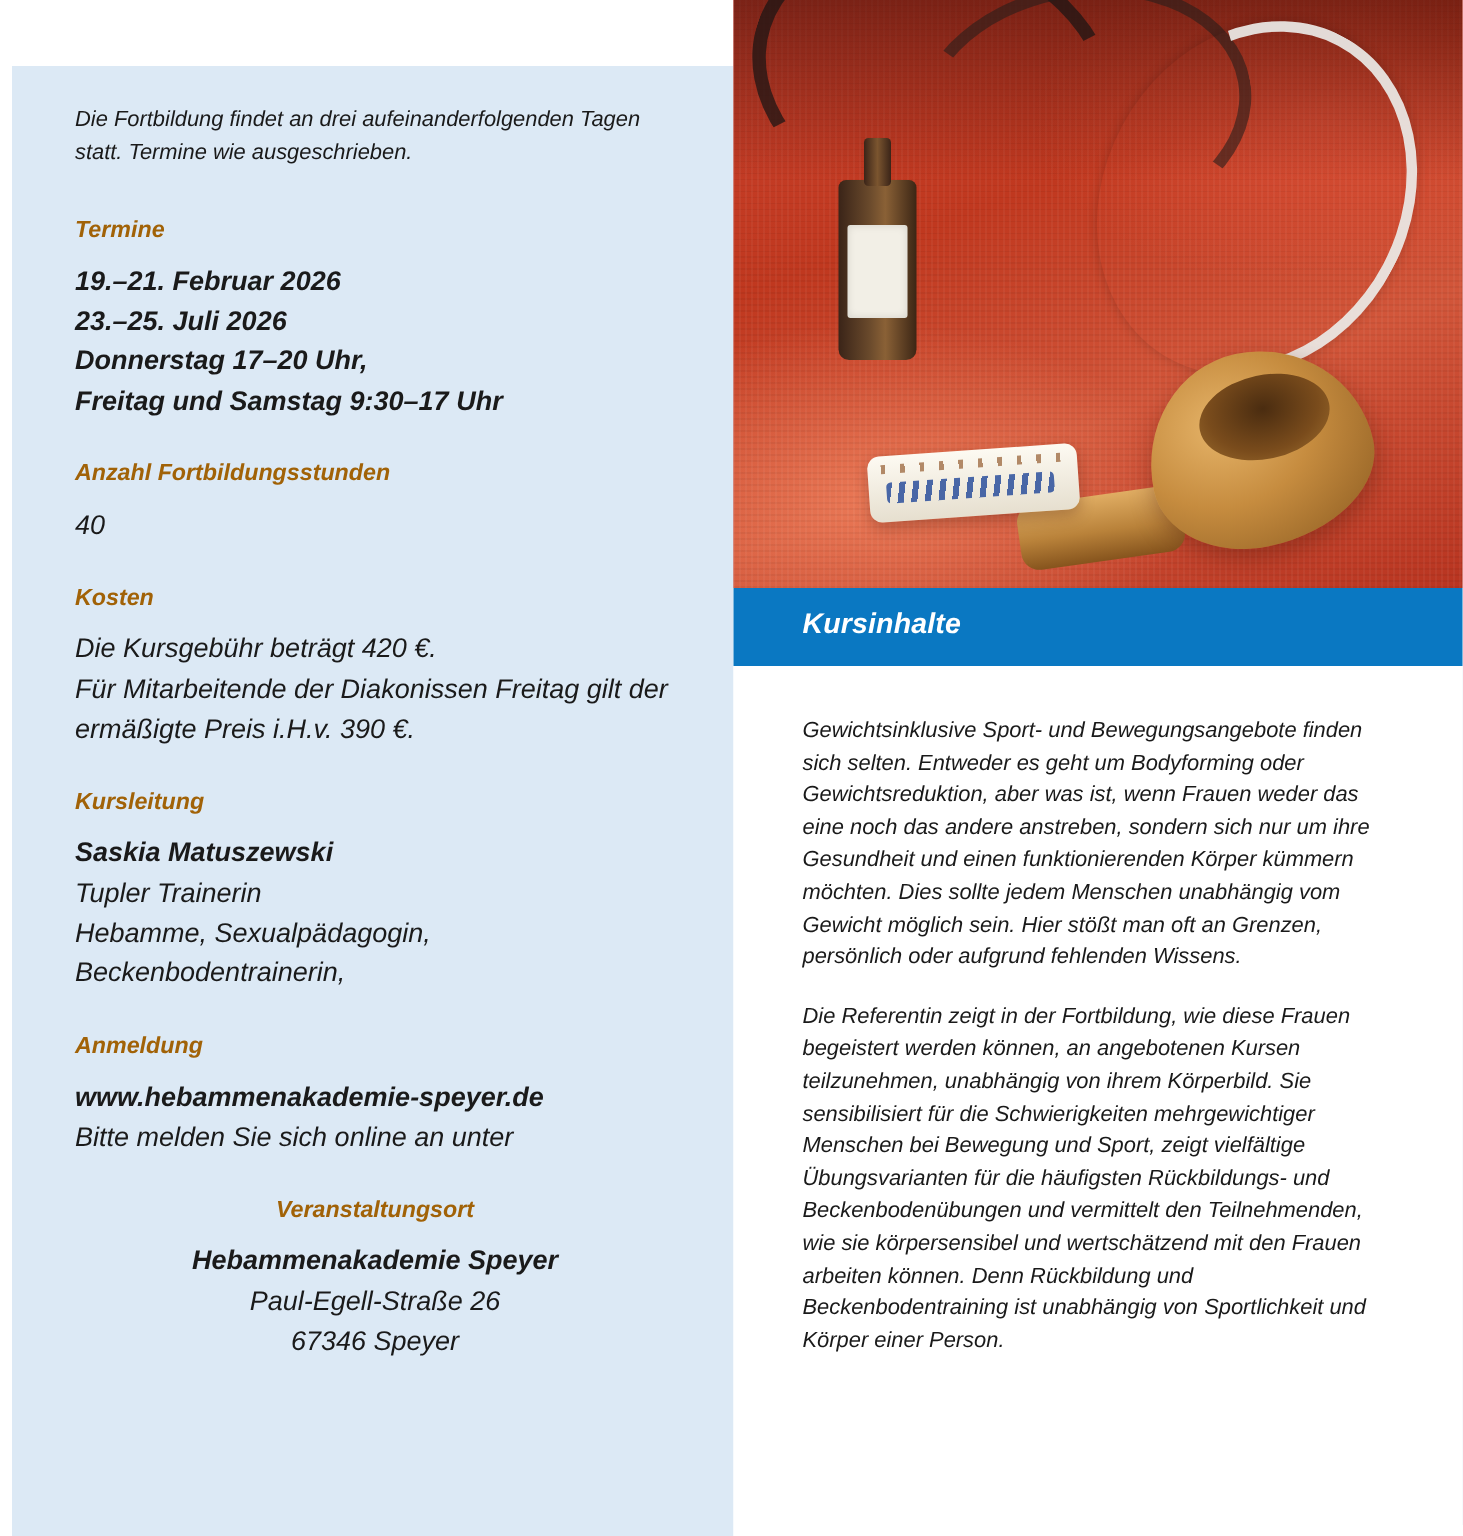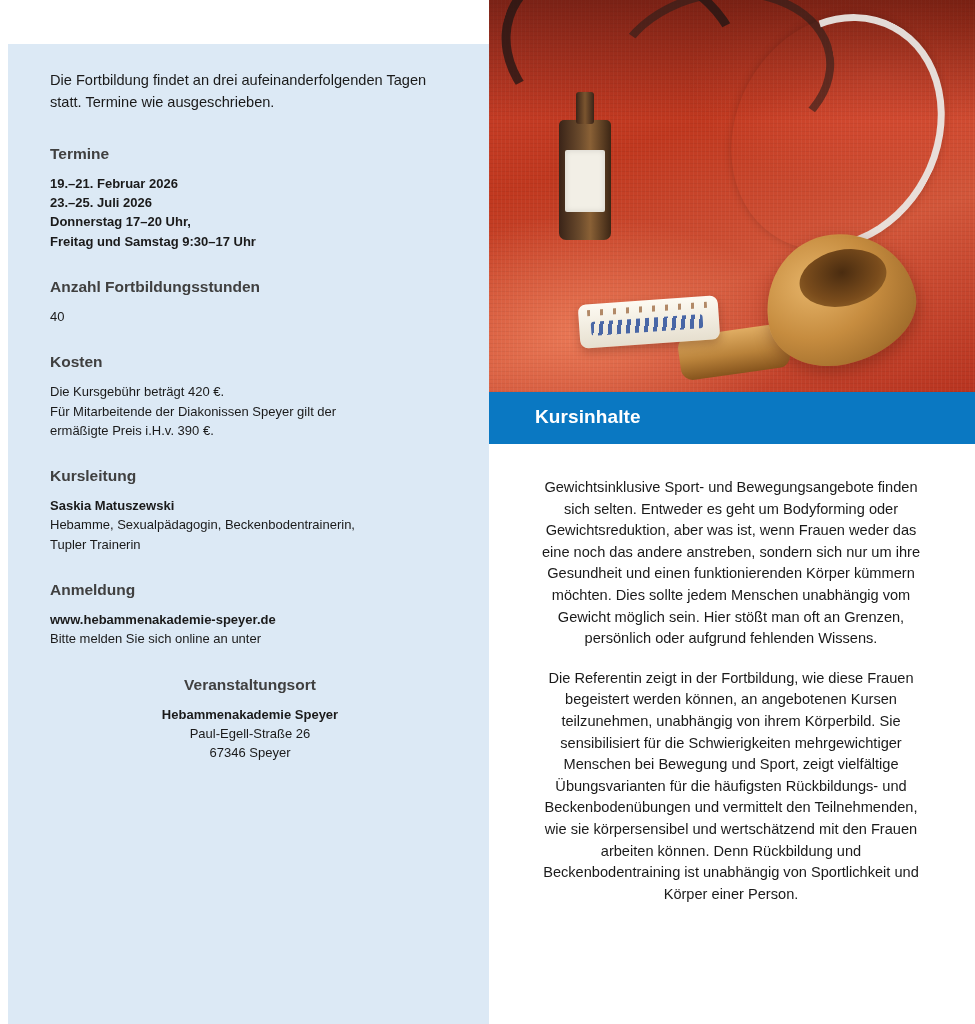--- a/index.html
+++ b/index.html
@@ -12,20 +12,21 @@
     background: #ffffff;
     font-family: "Liberation Sans", sans-serif;
     color: #1a1a1a;
     overflow: hidden;
   }
 
   .page {
     position: relative;
     width: 975px;
     height: 1024px;
+    font-style: italic;
   }
 
   
   .left-col {
     position: absolute;
     left: 0;
     top: 0;
     width: 489px;
     height: 1024px;
     background: #dce9f5;
@@ -54,33 +55,33 @@
   }
 
   .intro {
     font-size: 14.6px;
     line-height: 1.5;
     color: #1a1a1a;
     margin: 0 0 30px 0;
   }
 
   .sec-head {
-    color: #404040;
+    color: #a16207;
     font-size: 15.5px;
     font-weight: bold;
     margin: 0 0 10px 0;
     line-height: 1.3;
   }
   .sec-block {
     margin-bottom: 26px;
   }
   .sec-block:last-child { margin-bottom: 0; text-align: center; }
 
   .body-txt {
-    font-size: 13px;
+    font-size: 18px;
     line-height: 1.48;
     margin: 0;
   }
   .body-txt.bold {
     font-weight: bold;
   }
 
   
   .right-col {
     position: absolute;
@@ -254,21 +255,21 @@
     position: absolute;
     left: 46px;
     top: 477px;
     width: 392px;
   }
   .right-body p {
     font-size: 14.6px;
     line-height: 1.48;
     margin: 0 0 18px 0;
     color: #1a1a1a;
-    text-align: center;
+    text-align: left;
   }
   .right-body p:last-child { margin-bottom: 0; }
 </style>
 </head>
 <body>
 
 <div class="page">
 
   <div class="left-col">
     <div class="left-top-strip"></div>
@@ -286,29 +287,29 @@
       </div>
 
       <div class="sec-block">
         <h2 class="sec-head">Anzahl Fortbildungsstunden</h2>
         <p class="body-txt">40</p>
       </div>
 
       <div class="sec-block">
         <h2 class="sec-head">Kosten</h2>
         <p class="body-txt">Die Kursgebühr beträgt 420 €.</p>
-        <p class="body-txt">Für Mitarbeitende der Diakonissen Speyer gilt der</p>
+        <p class="body-txt">Für Mitarbeitende der Diakonissen Freitag gilt der</p>
         <p class="body-txt">ermäßigte Preis i.H.v. 390 €.</p>
       </div>
 
       <div class="sec-block">
         <h2 class="sec-head">Kursleitung</h2>
         <p class="body-txt bold">Saskia Matuszewski</p>
+        <p class="body-txt">Tupler Trainerin</p>
         <p class="body-txt">Hebamme, Sexualpädagogin, Beckenbodentrainerin,</p>
-        <p class="body-txt">Tupler Trainerin</p>
       </div>
 
       <div class="sec-block">
         <h2 class="sec-head">Anmeldung</h2>
         <p class="body-txt bold">www.hebammenakademie-speyer.de</p>
         <p class="body-txt">Bitte melden Sie sich online an unter</p>
       </div>
 
       <div class="sec-block">
         <h2 class="sec-head">Veranstaltungsort</h2>

